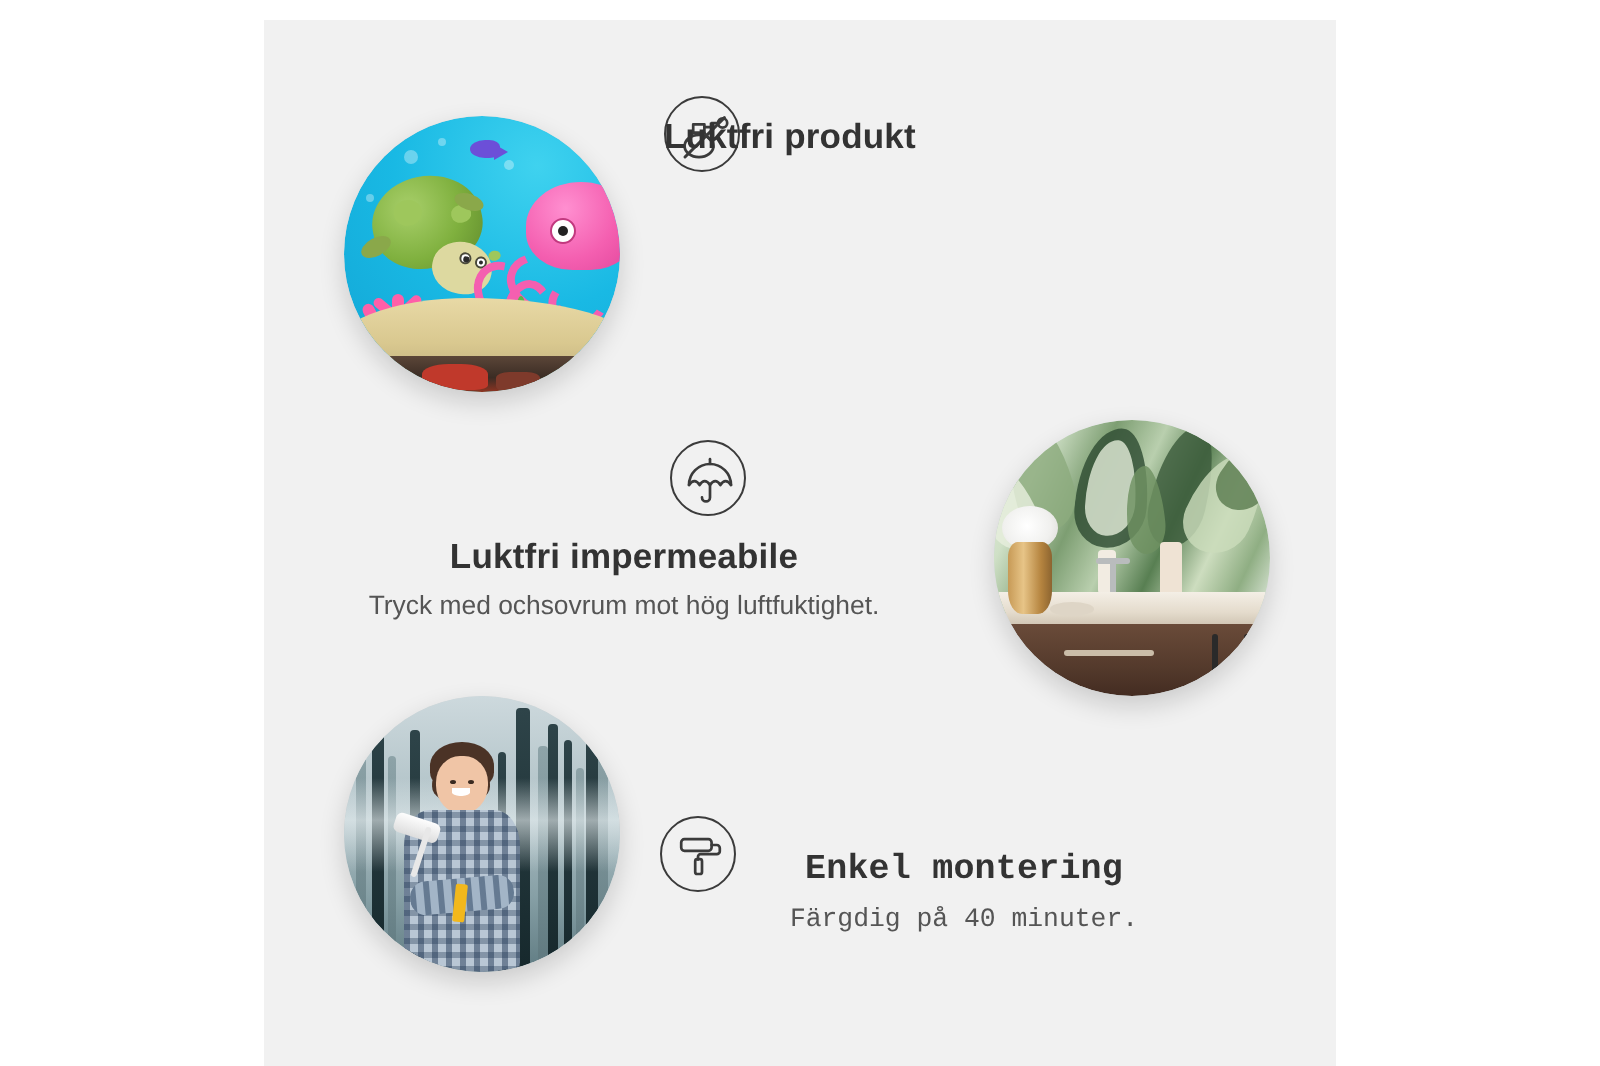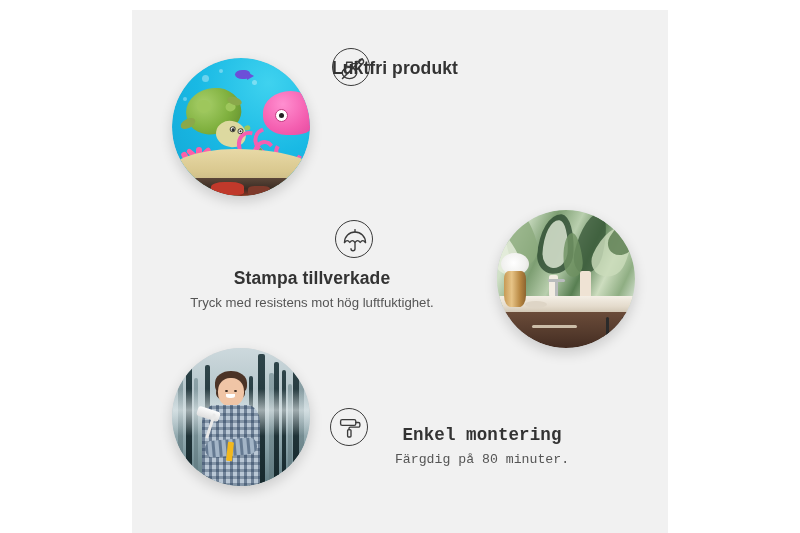--- a/index.html
+++ b/index.html
@@ -445,22 +445,22 @@
       <div class="icon-badge" id="badge2">
         <svg width="38" height="38" viewBox="0 0 38 38" fill="none" stroke="#3b3b3b" stroke-width="1.35" stroke-linecap="round" stroke-linejoin="round">
           <path d="M8.5 21.5c0-5.8 4.7-10.5 10.5-10.5s10.5 4.7 10.5 10.5"></path>
           <path d="M8.5 21.5c1.8-2.6 3.7-2.6 5.3 0 1.6-2.6 3.5-2.6 5.2 0 1.7-2.6 3.6-2.6 5.2 0 1.6-2.6 3.5-2.6 5.3 0"></path>
           <path d="M19 11V8.6"></path>
           <path d="M19 21.5v6.2a2 2 0 0 1-4 0"></path>
         </svg>
       </div>
 
       <div class="text-col" id="text2">
-        <div class="feat-title">Stampa tillverkade</div>
-        <div class="feat-body">Tryck med resistens mot hög luftfuktighet.</div>
+        <div class="feat-title">Luktfri impermeabile</div>
+        <div class="feat-body">Tryck med ochsovrum mot hög luftfuktighet.</div>
       </div>
     </div>
 
     <div class="feature-block" id="block3">
 
       <div class="photo-circle" id="photo3">
         <div class="photo-inner">
           <div class="forest-bg"></div>
 
           <div class="tree far" style="left:4%;width:5px;height:86%;"></div>
@@ -497,18 +497,18 @@
       <div class="icon-badge" id="badge3">
         <svg width="38" height="38" viewBox="0 0 38 38" fill="none" stroke="#3b3b3b" stroke-width="1.35" stroke-linecap="round" stroke-linejoin="round">
           <rect x="9.6" y="10.6" width="15.2" height="5.8" rx="1.6"></rect>
           <path d="M24.8 13.5h2.6a1.5 1.5 0 0 1 1.5 1.5v1.6a1.5 1.5 0 0 1-1.5 1.5h-8.1a1.3 1.3 0 0 0-1.3 1.3v1.4"></path>
           <rect x="16.6" y="20.6" width="3.4" height="7.4" rx="1"></rect>
         </svg>
       </div>
 
       <div class="text-col" id="text3">
         <div class="feat-title">Enkel montering</div>
-        <div class="feat-body">Färgdig på 80 minuter.</div>
+        <div class="feat-body">Färgdig på 40 minuter.</div>
       </div>
     </div>
 
   </div>
 </div>
 
 </body></html>

